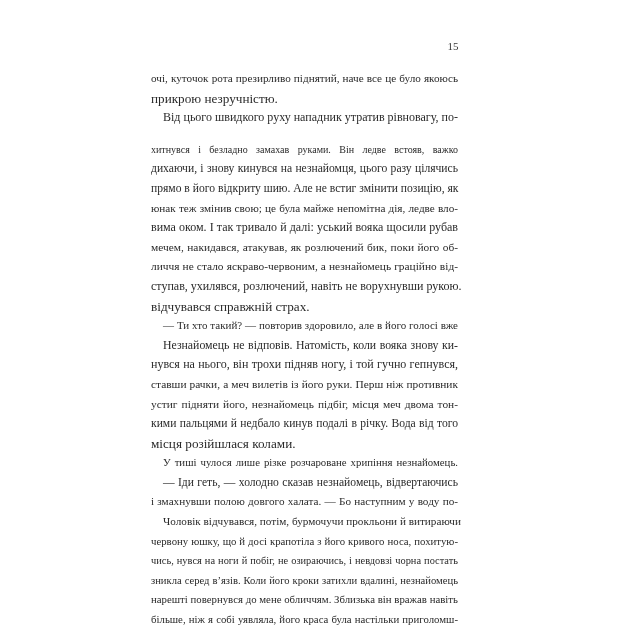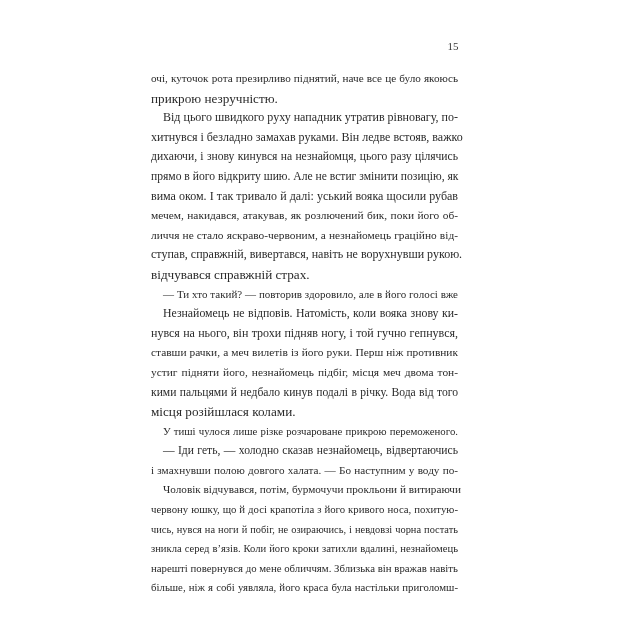--- a/index.html
+++ b/index.html
@@ -56,36 +56,37 @@
   </style>
 </head>
 <body>
 
 <div class="page">
   <div class="page-number">15</div>
   <div class="text-block" id="text-block">
       <span class="line" style="font-size: 11.2px;">очі, куточок рота презирливо піднятий, наче все це було якоюсь</span>
       <span class="line last" style="font-size: 13.2px;">прикрою незручністю.</span>
       <span class="line indent" style="font-size: 12px;">Від цього швидкого руху нападник утратив рівновагу, по-</span>
-      <span class="line" style="font-size: 12px;">хитнувся і безладно замахав руками. Він ледве встояв, важко</span>
+      <span class="line" style="font-size: 10px; margin-top: 12px;">хитнувся і безладно замахав руками. Він ледве встояв, важко</span>
       <span class="line" style="font-size: 11.6px;">дихаючи, і знову кинувся на незнайомця, цього разу цілячись</span>
       <span class="line" style="font-size: 11.6px;">прямо в його відкриту шию. Але не встиг змінити позицію, як</span>
+      <span class="line" style="font-size: 11.2px;">юнак теж змінив свою; це була майже непомітна дія, ледве вло-</span>
       <span class="line" style="font-size: 12px;">вима оком. І так тривало й далі: уський вояка щосили рубав</span>
       <span class="line" style="font-size: 11.4px;">мечем, накидався, атакував, як розлючений бик, поки його об-</span>
       <span class="line" style="font-size: 11.4px;">личчя не стало яскраво-червоним, а незнайомець граційно від-</span>
-      <span class="line" style="font-size: 12px;">ступав, справжній, вивертався, навіть не ворухнувши рукою.</span>
+      <span class="line" style="font-size: 12px;">ступав, ухилявся, розлючений, навіть не ворухнувши рукою.</span>
       <span class="line last" style="font-size: 13.2px;">відчувався справжній страх.</span>
       <span class="line indent" style="font-size: 11px;">— Ти хто такий? — повторив здоровило, але в його голосі вже</span>
       <span class="line indent" style="font-size: 11.8px;">Незнайомець не відповів. Натомість, коли вояка знову ки-</span>
       <span class="line" style="font-size: 12px;">нувся на нього, він трохи підняв ногу, і той гучно гепнувся,</span>
       <span class="line" style="font-size: 11.4px;">ставши рачки, а меч вилетів із його руки. Перш ніж противник</span>
       <span class="line" style="font-size: 11.4px;">устиг підняти його, незнайомець підбіг, місця меч двома тон-</span>
       <span class="line" style="font-size: 11.6px;">кими пальцями й недбало кинув подалі в річку. Вода від того</span>
       <span class="line last" style="font-size: 13.2px;">місця розійшлася колами.</span>
-      <span class="line indent" style="font-size: 10.8px;">У тиші чулося лише різке розчароване прикрою переможеного.</span>
+      <span class="line indent" style="font-size: 10.8px;">У тиші чулося лише різке розчароване хрипіння незнайомець.</span>
       <span class="line indent" style="font-size: 11.6px;">— Іди геть, — холодно сказав незнайомець, відвертаючись</span>
       <span class="line" style="font-size: 11.2px;">і змахнувши полою довгого халата. — Бо наступним у воду по-</span>
       <span class="line indent" style="font-size: 11.2px;">Чоловік відчувався, потім, бурмочучи прокльони й витираючи</span>
       <span class="line" style="font-size: 10.8px;">червону юшку, що й досі крапотіла з його кривого носа, похитую-</span>
       <span class="line" style="font-size: 10.4px;">чись, нувся на ноги й побіг, не озираючись, і невдовзі чорна постать</span>
       <span class="line" style="font-size: 10.6px;">зникла серед в’язів. Коли його кроки затихли вдалині, незнайомець</span>
       <span class="line" style="font-size: 10.8px;">нарешті повернувся до мене обличчям. Зблизька він вражав навіть</span>
       <span class="line" style="font-size: 10.8px;">більше, ніж я собі уявляла, його краса була настільки приголомш-</span>
     </div>
 </div>

